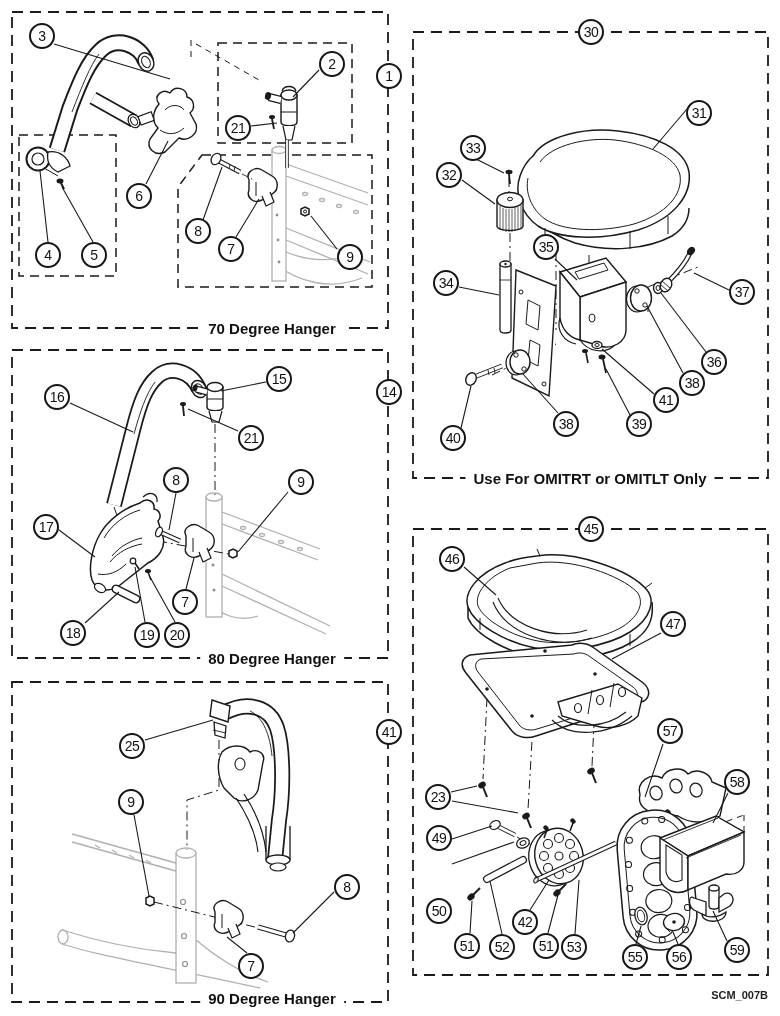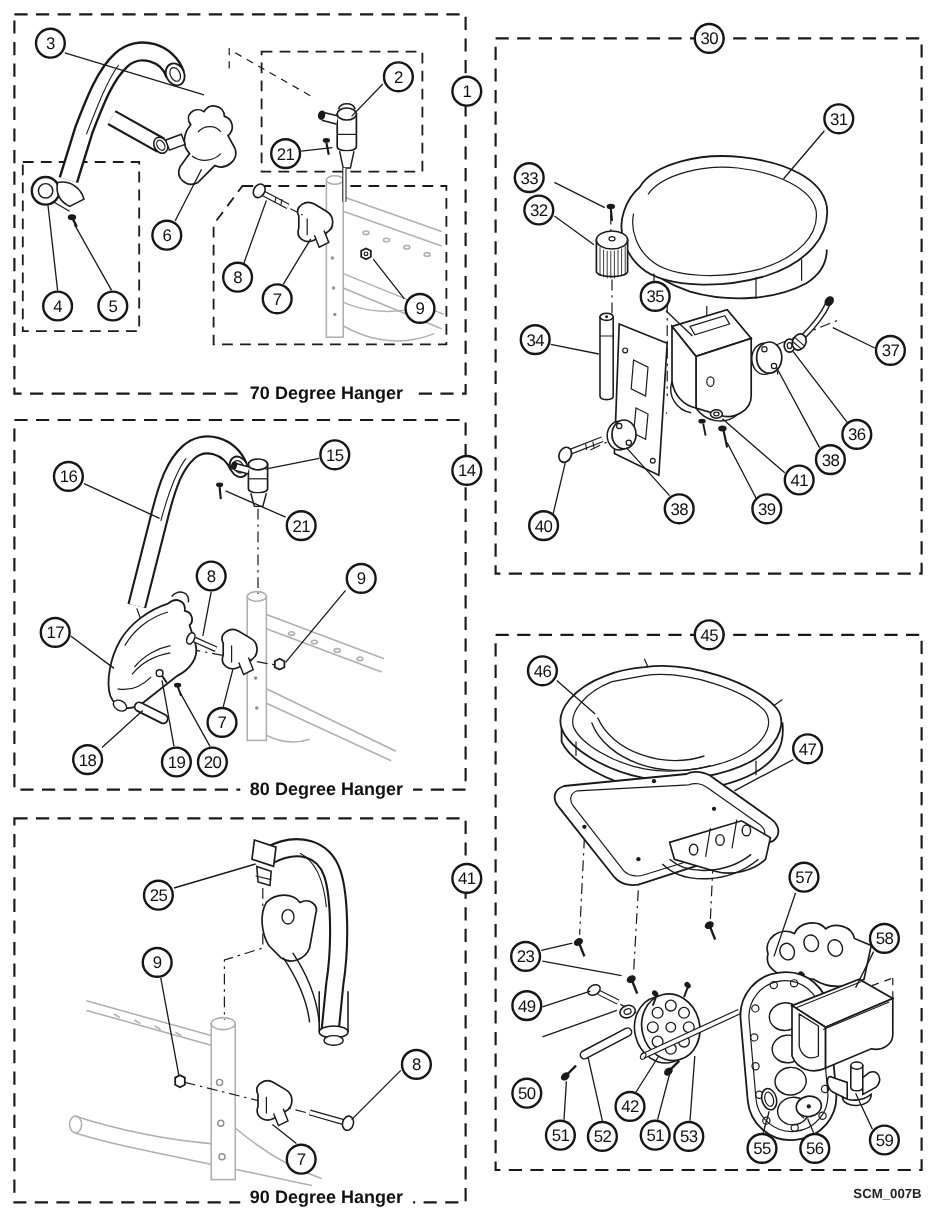--- a/index.html
+++ b/index.html
@@ -396,20 +396,21 @@
     <circle cx="674" cy="922" r="1.8" fill="#1a1a1a" stroke="none"></circle>
     <path d="M666,928 L670,932" stroke-width="1"></path>
 
     <path d="M464,567 L496,595 M661,633 L612,659 M663,744 L645,797 M728,793 L713,823 M451,792 L477,786 M452,801 L518,813 M452,839 L492,826 M452,864 L514,842 M530,910 L549,880 M470,933 L472,901 M502,934 L490,881 M548,933 L558,895 M575,934 L579,880 M636,944 L641,926 M678,944 L673,932 M727,941 L713,911" stroke-width="1.1"></path>
   </g>
 </svg>
 
 <div class="ptitle" style="left:272px;top:328px">70 Degree Hanger</div>
 <div class="ptitle" style="left:272px;top:658px">80 Degree Hanger</div>
 <div class="ptitle" style="left:272px;top:998px">90 Degree Hanger</div>
+<div class="ptitle" style="left:590px;top:478px">Use For OMITRT or OMITLT Only</div>
 <div class="figcode" style="right:12px;top:989px">SCM_007B</div>
 
 <div class="co" style="left:376px;top:63px">1</div>
 <div class="co" style="left:376px;top:379px">14</div>
 <div class="co" style="left:376px;top:719px">41</div>
 <div class="co" style="left:578px;top:19px">30</div>
 <div class="co" style="left:578px;top:516px">45</div>
 
 <div class="co" style="left:29px;top:23px">3</div>
 <div class="co" style="left:319px;top:51px">2</div>
@@ -430,22 +431,22 @@
 <div class="co" style="left:172px;top:589px">7</div>
 <div class="co" style="left:60px;top:620px">18</div>
 <div class="co" style="left:134px;top:622px">19</div>
 <div class="co" style="left:164px;top:622px">20</div>
 
 <div class="co" style="left:119px;top:733px">25</div>
 <div class="co" style="left:118px;top:789px">9</div>
 <div class="co" style="left:334px;top:874px">8</div>
 <div class="co" style="left:238px;top:953px">7</div>
 
-<div class="co" style="left:686px;top:86px">31</div>
-<div class="co" style="left:428px;top:135px">33</div>
+<div class="co" style="left:686px;top:100px">31</div>
+<div class="co" style="left:460px;top:135px">33</div>
 <div class="co" style="left:436px;top:162px">32</div>
 <div class="co" style="left:533px;top:234px">35</div>
 <div class="co" style="left:433px;top:270px">34</div>
 <div class="co" style="left:729px;top:279px">37</div>
 <div class="co" style="left:701px;top:349px">36</div>
 <div class="co" style="left:679px;top:370px">38</div>
 <div class="co" style="left:653px;top:387px">41</div>
 <div class="co" style="left:626px;top:411px">39</div>
 <div class="co" style="left:553px;top:411px">38</div>
 <div class="co" style="left:440px;top:425px">40</div>

